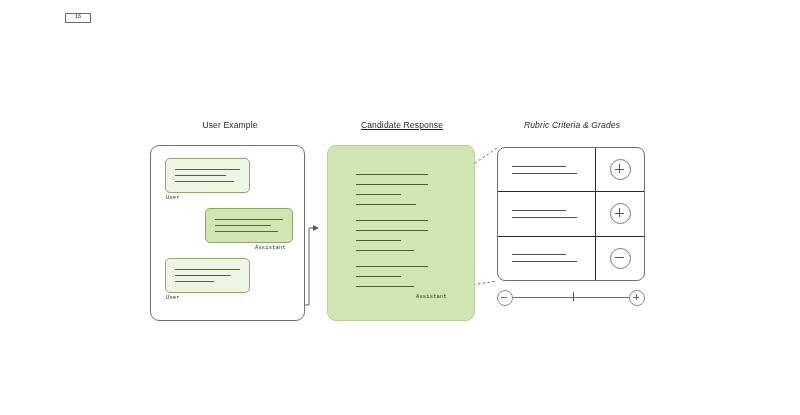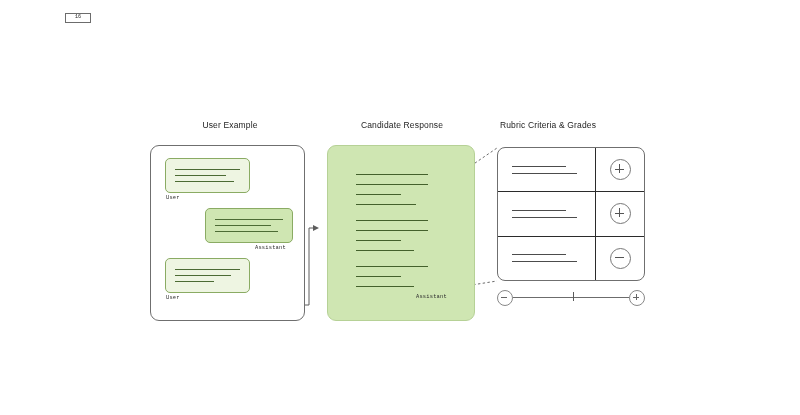--- a/index.html
+++ b/index.html
@@ -26,22 +26,22 @@
   
   .panel-title {
     position: absolute;
     font-size: 8.5px;
     letter-spacing: 0.15px;
     color: #1d1d1d;
     white-space: nowrap;
     text-align: center;
   }
   #title-eval      { left: 150px; top: 120px; width: 160px; }
-  #title-candidate { left: 322px; top: 120px; width: 160px; }
-  #title-rubric    { left: 468px; top: 120px; width: 160px; }
+  #title-candidate { left: 322px; top: 120px; width: 160px; text-decoration: underline; }
+  #title-rubric    { left: 492px; top: 120px; width: 160px; font-style: italic; }
 
   
   #eval-panel {
     position: absolute;
     left: 150px; top: 145px;
     width: 155px; height: 176px;
     border: 1px solid #6f6f6f;
     border-radius: 9px;
     background: #ffffff;
     box-sizing: border-box;

